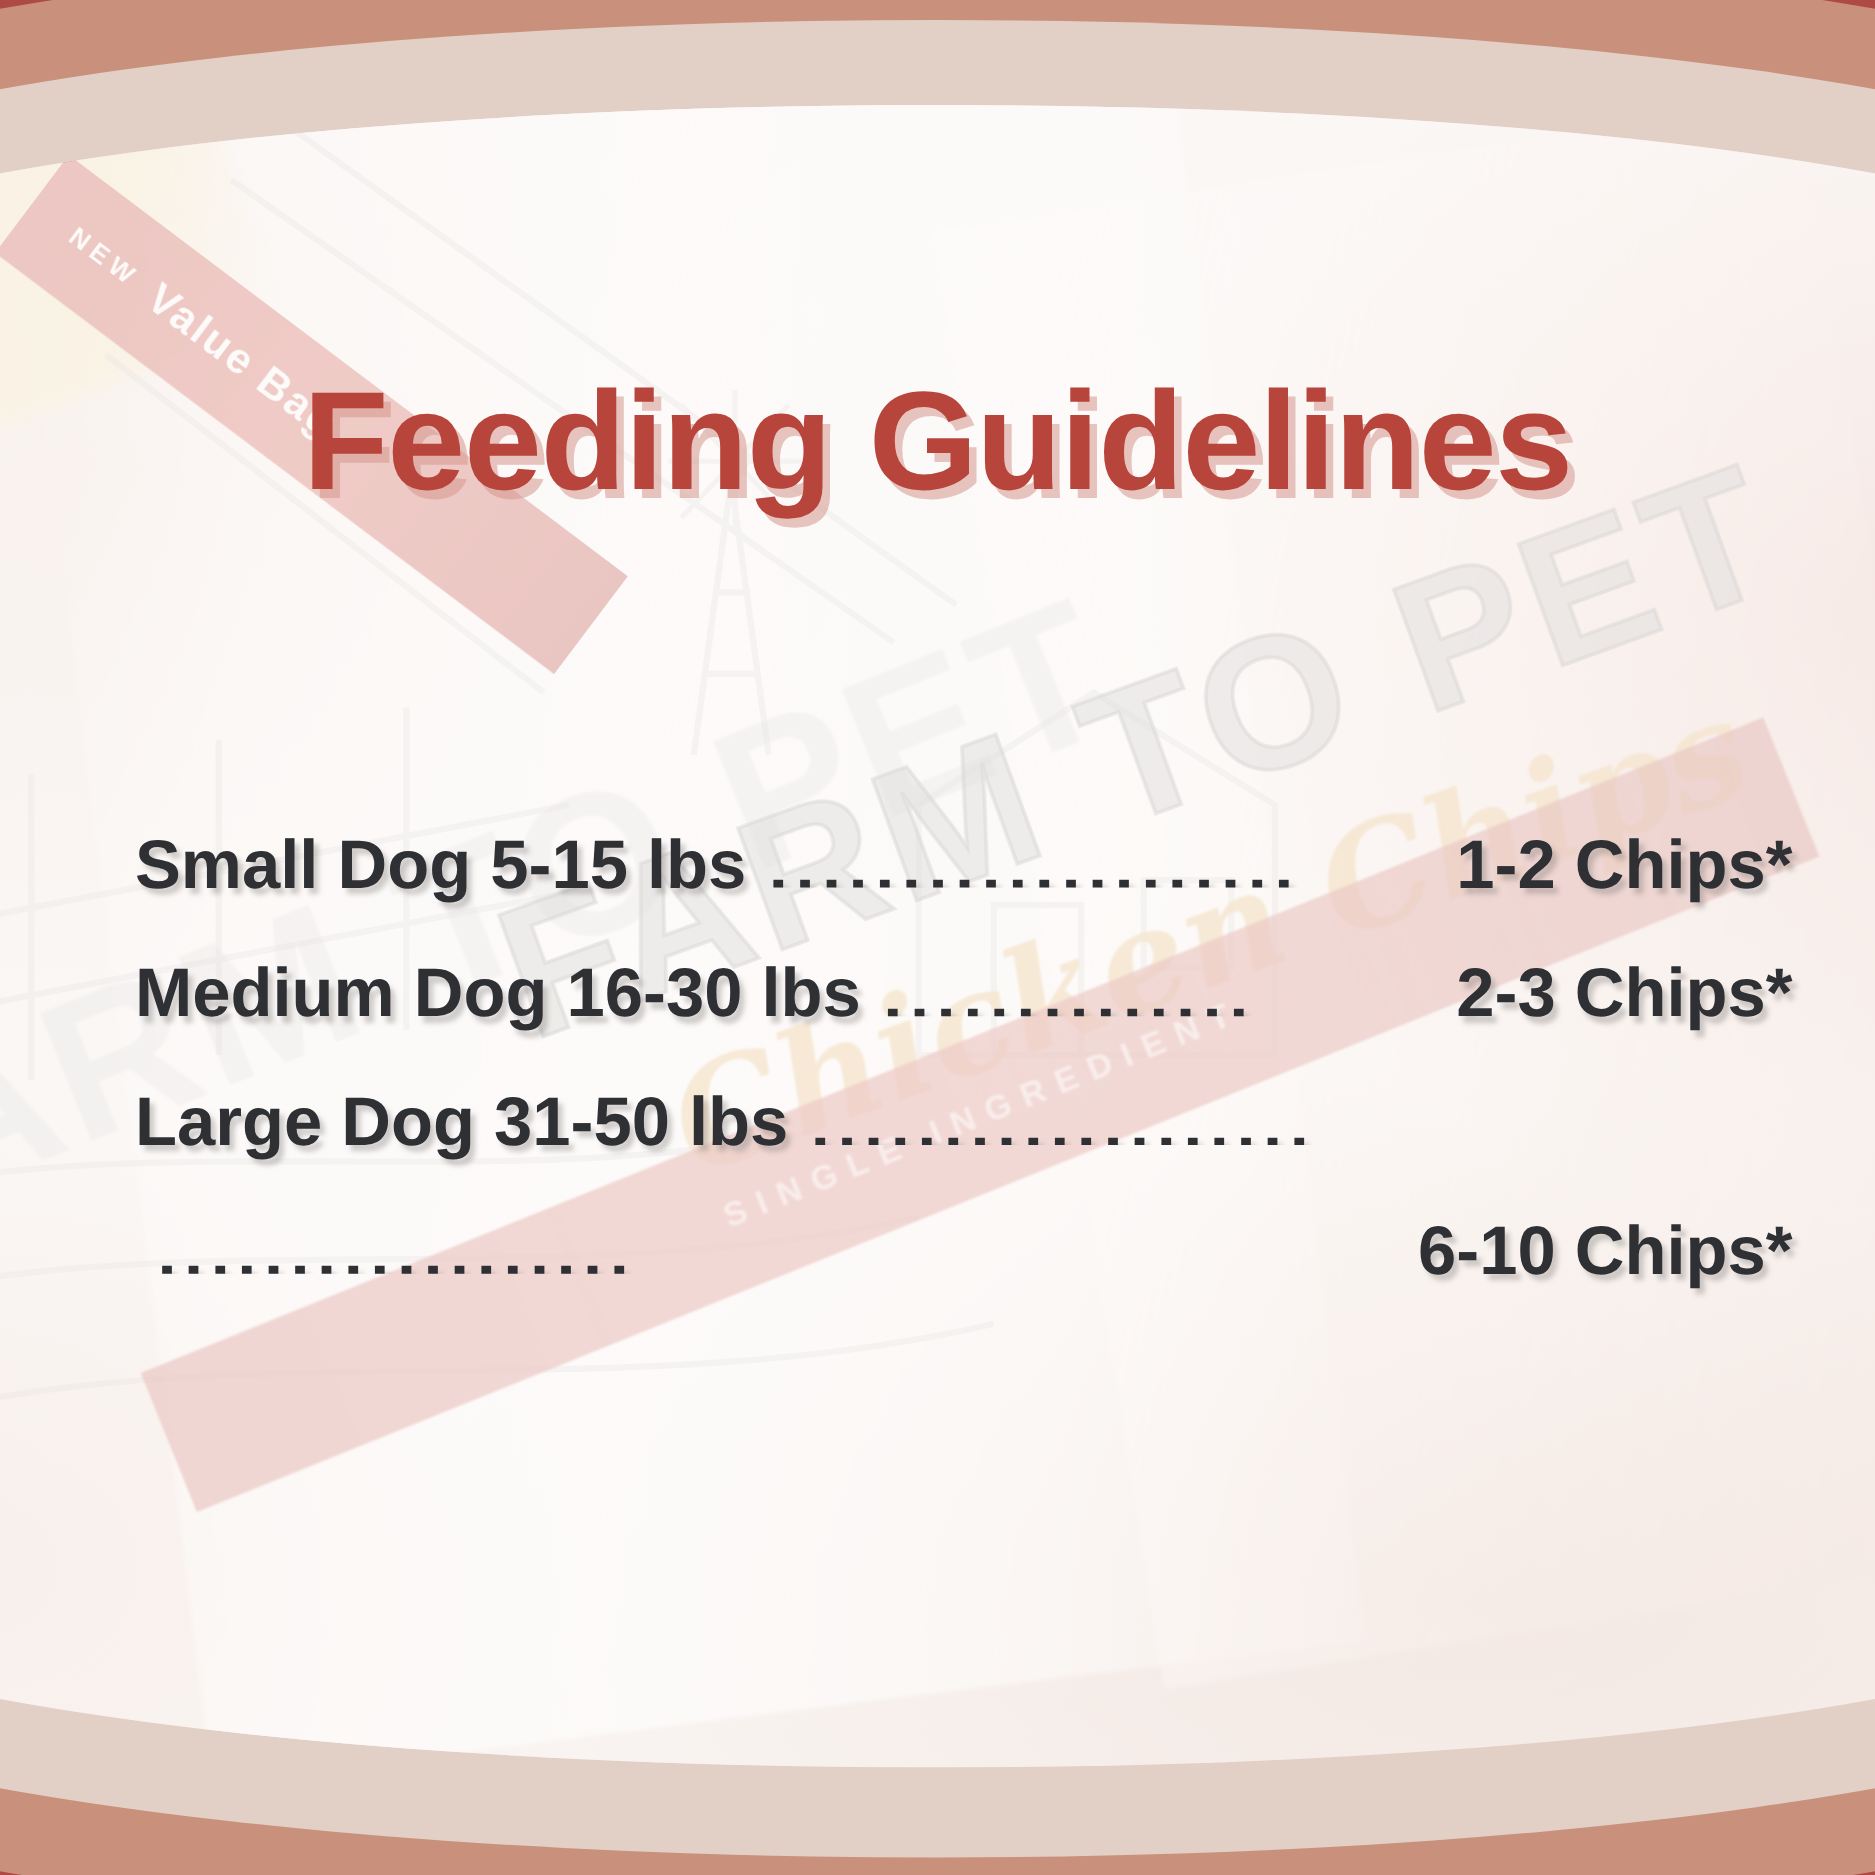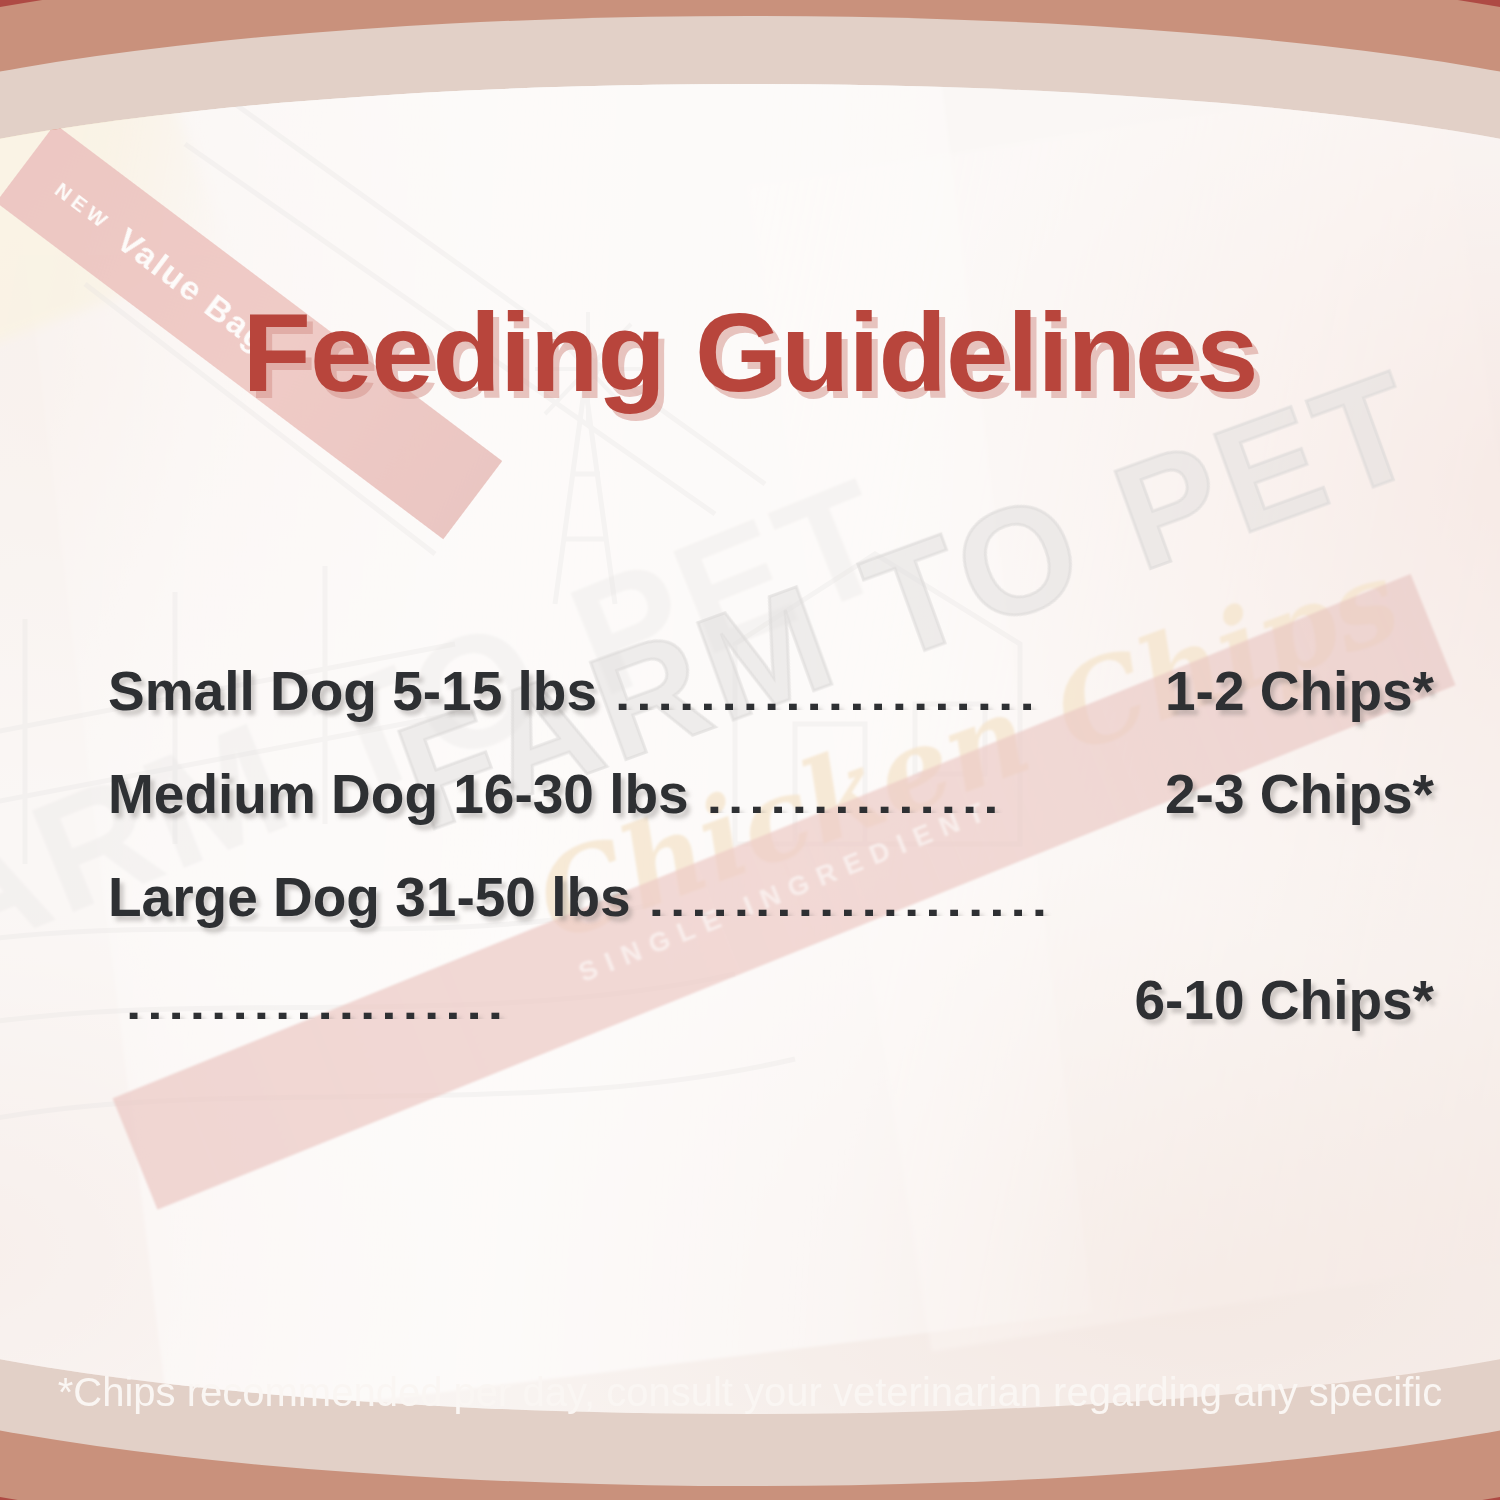--- a/index.html
+++ b/index.html
@@ -335,17 +335,16 @@
       </div>
 
       <div class="row">
         <span class="row-dots">..................</span>
         <span class="row-value">6-10 Chips*</span>
       </div>
 
     </div>
 
     <div class="footer">
-      <div>*Chips recommended per day, consult your veterinarian regarding any specific</div>
     </div>
 
   </div>
 </div>
 
 </body></html>

